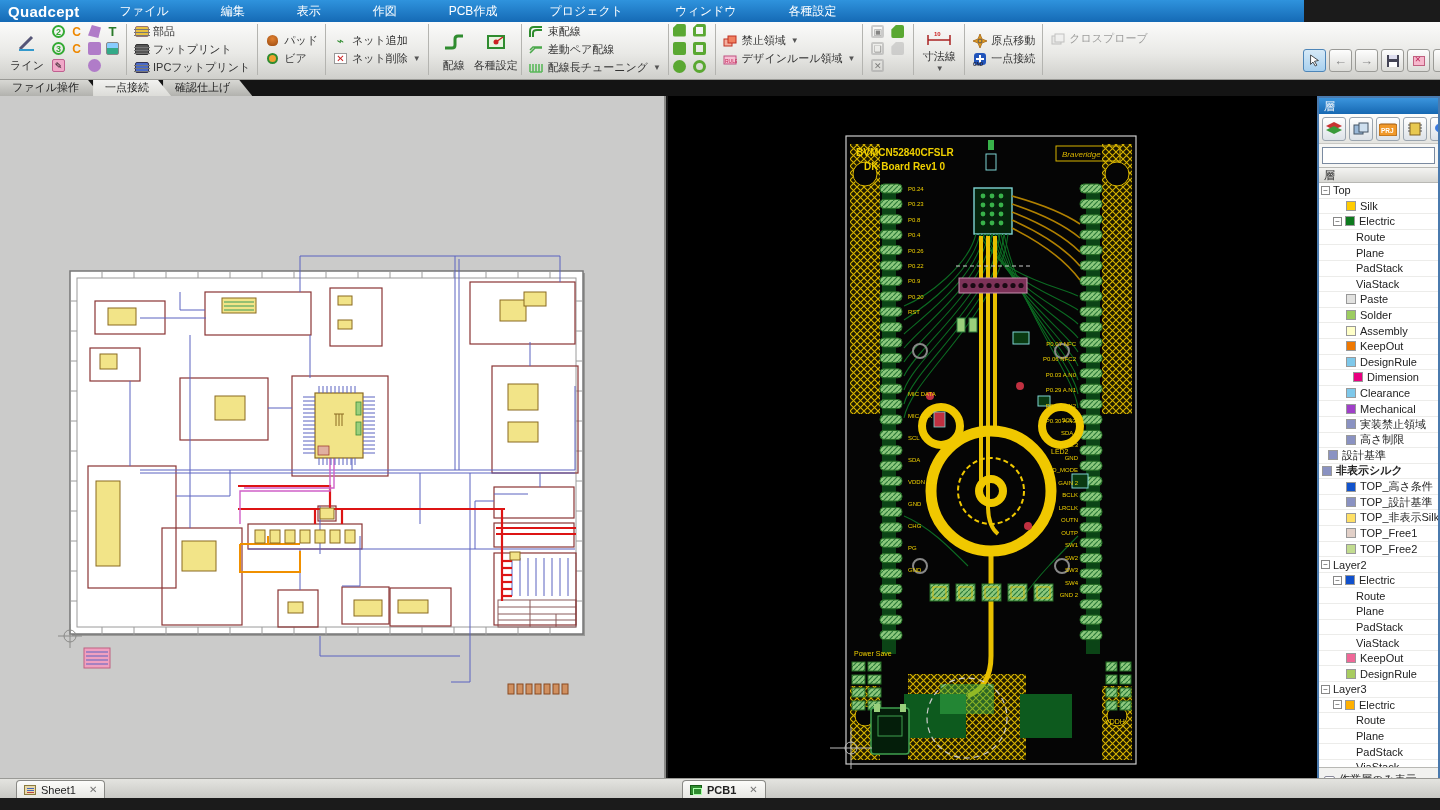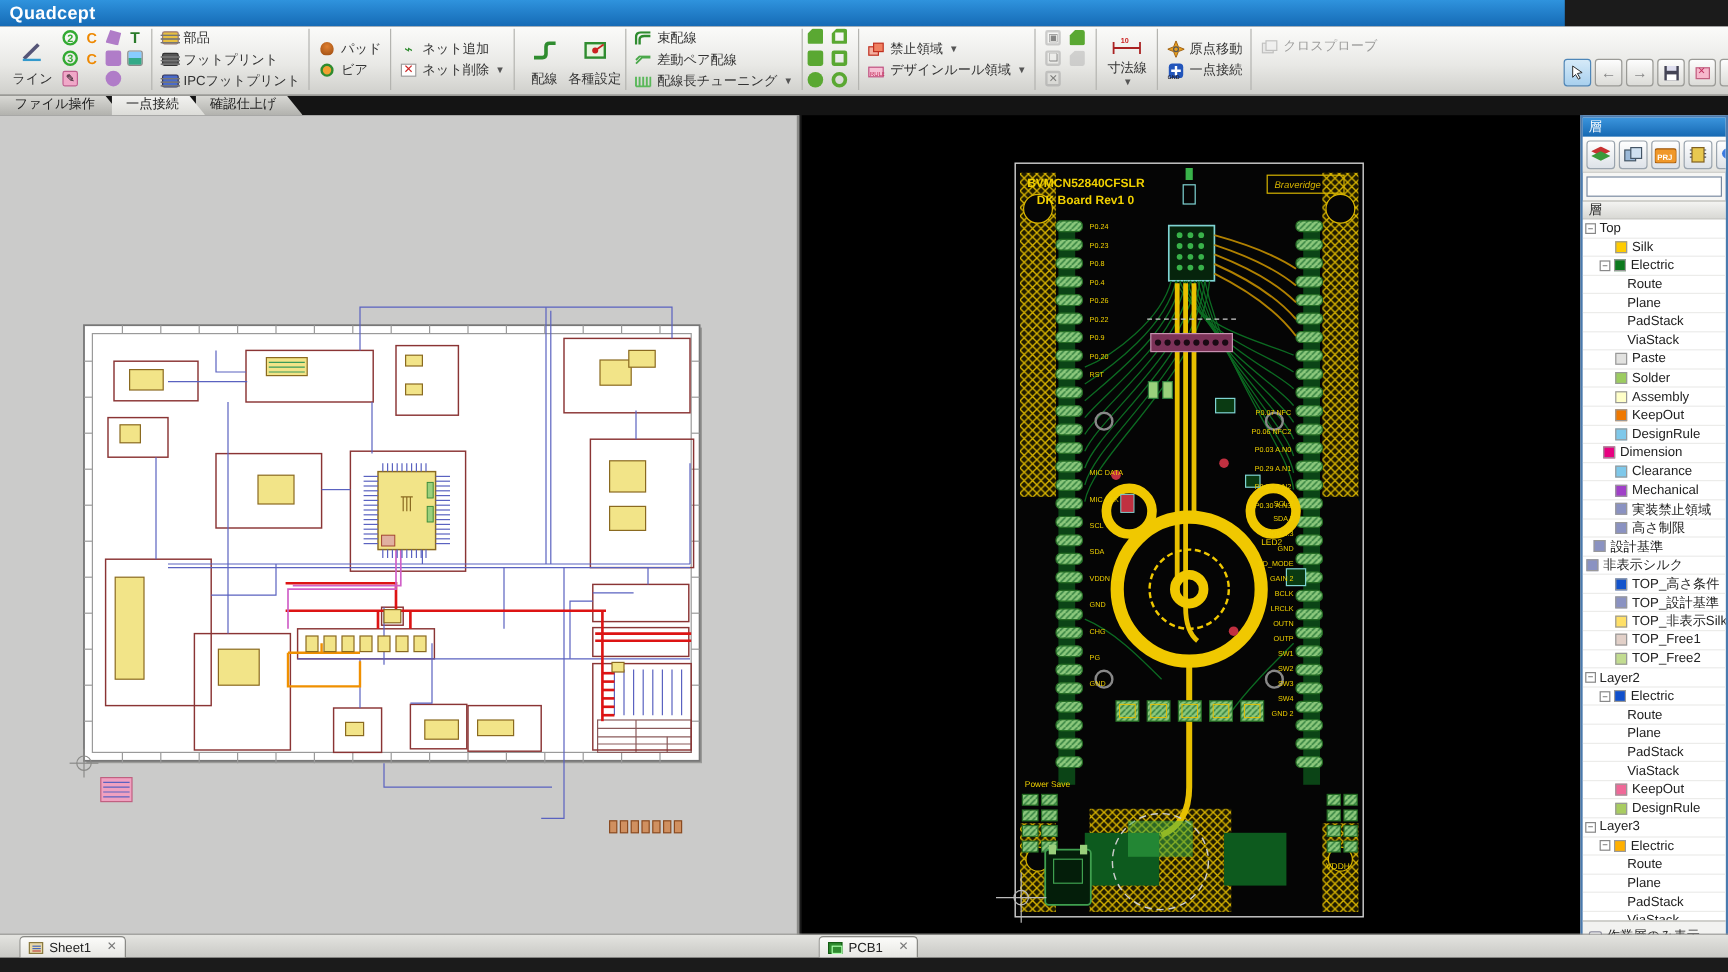--- a/index.html
+++ b/index.html
@@ -98,20 +98,30 @@
 
   svg text { font-family:"Liberation Sans","DejaVu Sans",sans-serif; }
 </style>
 </head>
 <body>
 
 <div class="app">
 
   <div class="menubar">
     <div class="logo">Quadcept</div>
+    <ul class="menu-items" id="menu-items">
+        <li>ファイル</li>
+        <li>編集</li>
+        <li>表示</li>
+        <li>作図</li>
+        <li>PCB作成</li>
+        <li>プロジェクト</li>
+        <li>ウィンドウ</li>
+        <li>各種設定</li>
+      </ul>
   </div>
 
   <div class="ribbon">
 
     <div class="rgroup">
       <div class="bigbtn">
         <div class="bicon">
           <svg width="18" height="18" viewBox="0 0 18 18">
               <line x1="2" y1="16" x2="14" y2="4" stroke="#557" stroke-width="3"></line>
               <line x1="1" y1="17" x2="16" y2="17" stroke="#39c" stroke-width="2"></line>
@@ -1009,21 +1019,21 @@
             <span>Assembly</span>
           </div>
           <div class="lrow" style="padding-left: 27px;">
             <span class="sw" style="background: rgb(239, 120, 0);"></span>
             <span>KeepOut</span>
           </div>
           <div class="lrow" style="padding-left: 27px;">
             <span class="sw" style="background: rgb(126, 200, 234);"></span>
             <span>DesignRule</span>
           </div>
-          <div class="lrow" style="padding-left: 17px;">
+          <div class="lrow" style="padding-left: 34px;">
             <span class="sw" style="background: rgb(232, 0, 128);"></span>
             <span>Dimension</span>
           </div>
           <div class="lrow" style="padding-left: 27px;">
             <span class="sw" style="background: rgb(126, 200, 234);"></span>
             <span>Clearance</span>
           </div>
           <div class="lrow" style="padding-left: 27px;">
             <span class="sw" style="background: rgb(160, 64, 200);"></span>
             <span>Mechanical</span>
@@ -1033,21 +1043,21 @@
             <span>実装禁止領域</span>
           </div>
           <div class="lrow" style="padding-left: 27px; text-align: center;">
             <span class="sw" style="background: rgb(138, 146, 194);"></span>
             <span>高さ制限</span>
           </div>
           <div class="lrow" style="padding-left: 9px;">
             <span class="sw" style="background: rgb(138, 146, 194);"></span>
             <span>設計基準</span>
           </div>
-          <div class="lrow" style="">
+          <div class="lrow" style=" font-weight: bold;">
             <span class="sw" style="background: rgb(138, 146, 194);"></span>
             <span>非表示シルク</span>
           </div>
           <div class="lrow" style="padding-left: 27px;">
             <span class="sw" style="background: rgb(18, 83, 204);"></span>
             <span>TOP_高さ条件</span>
           </div>
           <div class="lrow" style="padding-left: 27px;">
             <span class="sw" style="background: rgb(138, 146, 194);"></span>
             <span>TOP_設計基準</span>
@@ -1121,19 +1131,19 @@
       </div>
     </div>
   </div>
 
   <div class="bottombar">
     <div class="btab" style="left:16px;">
       <span class="sheet-ic"></span>
       <span>Sheet1</span>
       <span class="close">✕</span>
     </div>
-    <div class="btab" style="left:682px;">
+    <div class="btab" style="left:682px;font-weight:bold;">
       <span class="pcb-ic"></span>
       <span>PCB1</span>
       <span class="close">✕</span>
     </div>
   </div>
 </div>
 
 </body></html>

